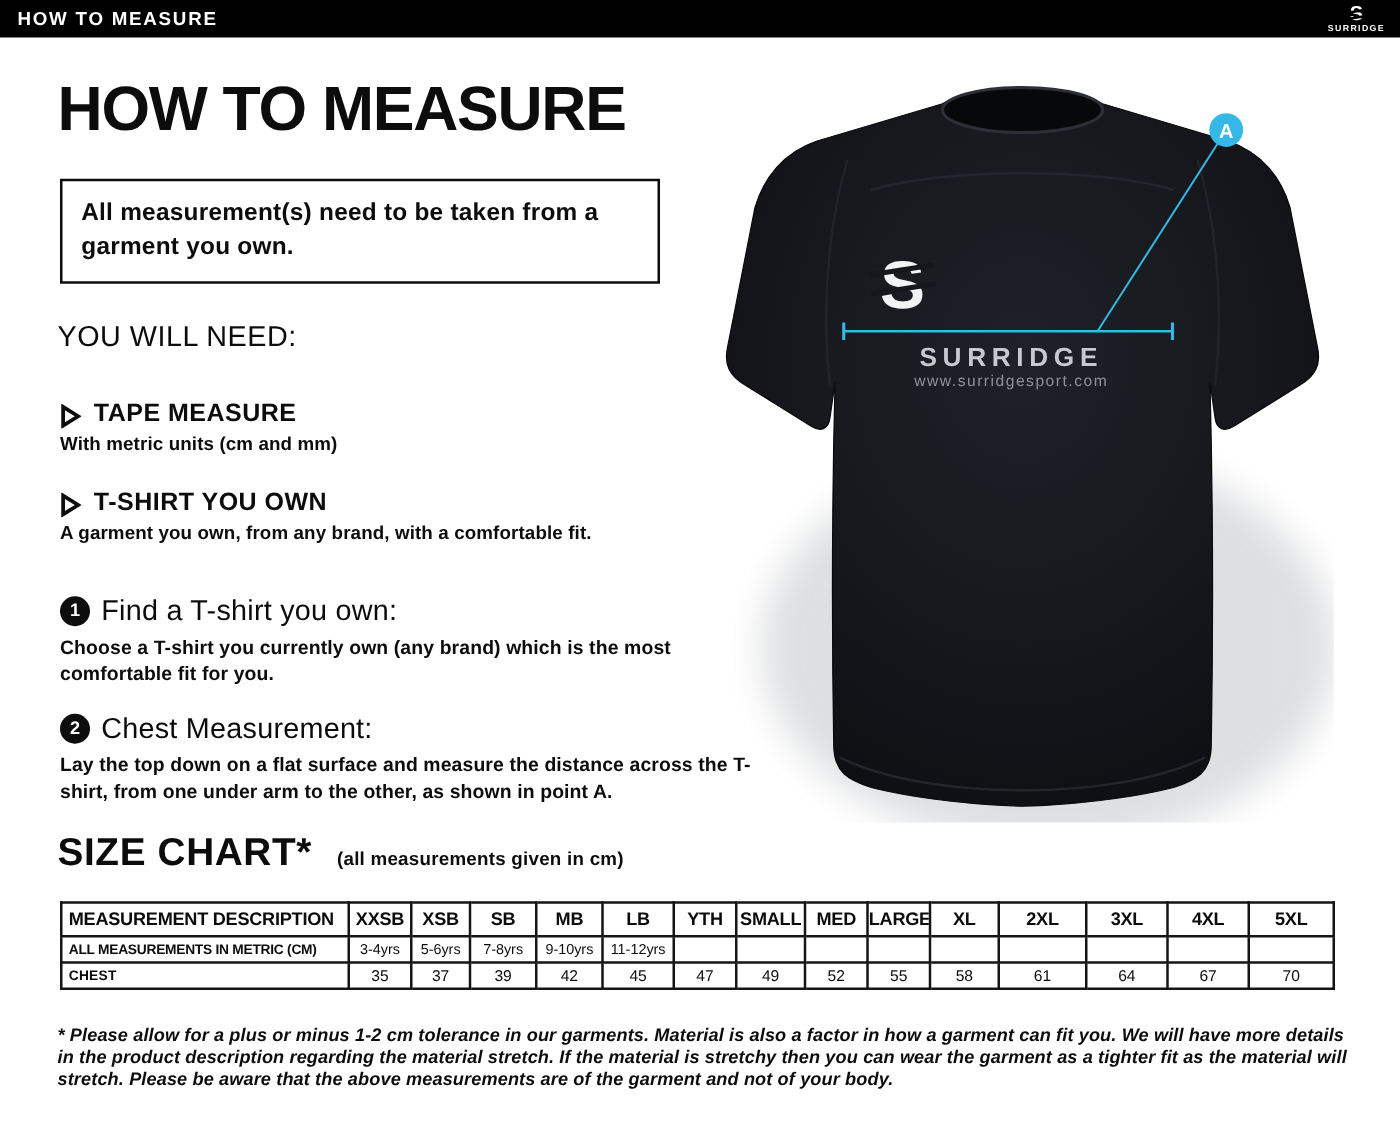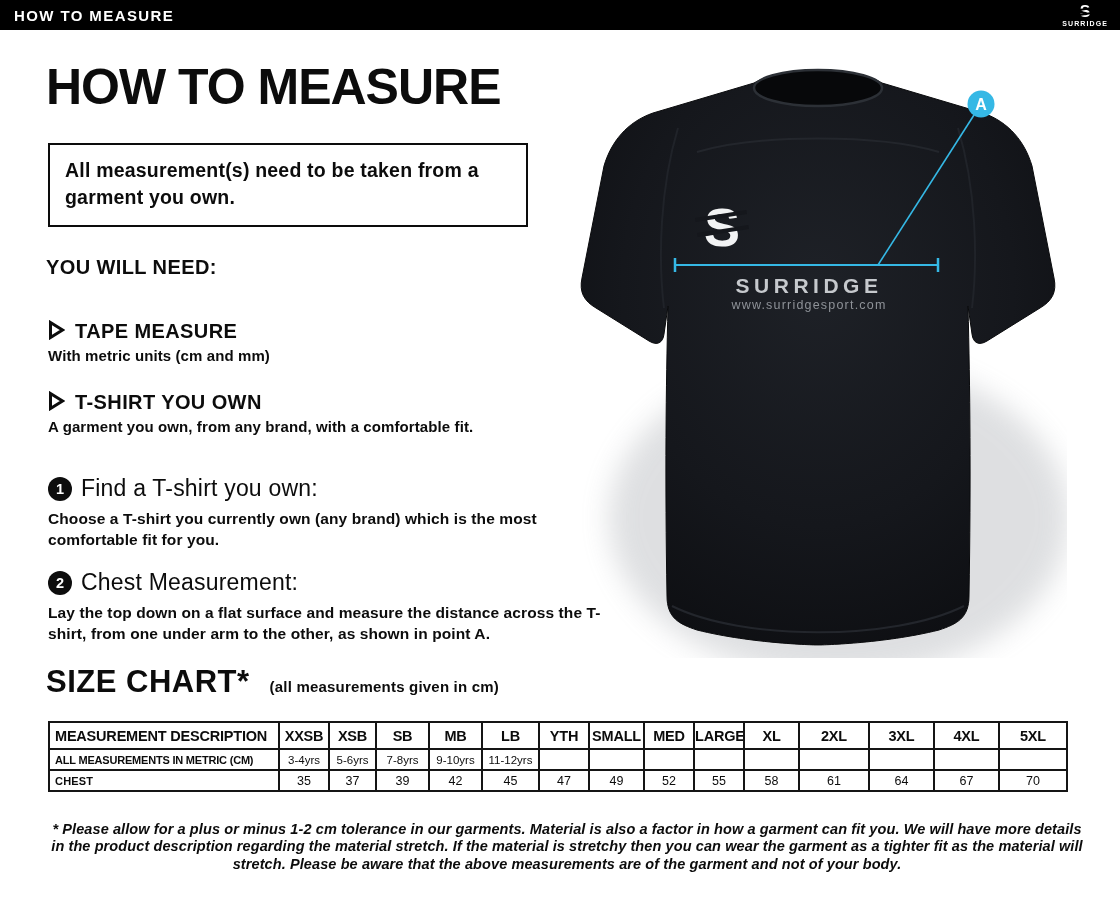--- a/index.html
+++ b/index.html
@@ -27,26 +27,26 @@
     position:absolute;left:46px;top:62px;margin:0;
     font-size:50px;font-weight:bold;letter-spacing:-1px;line-height:1;
   }
   .note-box{
     position:absolute;left:48px;top:143px;width:480px;box-sizing:border-box;
     border:2.5px solid #0c0c0c;padding:12px 16px 14px 15px;
     font-size:19.5px;font-weight:bold;line-height:27px;letter-spacing:0.2px;
   }
   .ywn-heading{
     position:absolute;left:46px;top:256px;margin:0;
-    font-size:20px;font-weight:bold;letter-spacing:0.4px;
+    font-size:23px;font-weight:normal;letter-spacing:0.4px;
   }
   .need-item{position:absolute;left:48px}
   .need-item.item-0{top:320px}
   .need-item.item-1{top:391px}
-  .need-head{display:flex;align-items:flex-start;gap:10px}
+  .need-head{display:flex;align-items:flex-end;gap:10px}
   .need-label{font-size:20px;font-weight:bold;letter-spacing:0.4px}
   .need-desc{font-size:15px;font-weight:bold;margin-top:4px;letter-spacing:0.1px}
 
   .step{position:absolute;left:48px}
   .step.step-0{top:475px}
   .step.step-1{top:569px}
   .step-head{display:flex;align-items:center;gap:9px}
   .step-num{
     width:24px;height:24px;border-radius:50%;background:#0d0d0d;color:#fff;
     font-size:14.5px;font-weight:bold;display:flex;align-items:center;justify-content:center;
@@ -71,21 +71,21 @@
   }
   .size-table thead th{height:25px;font-size:14.5px;font-weight:bold;letter-spacing:-0.2px}
   .size-table .desc{text-align:left;padding-left:5px}
   .size-table tr.metric td{height:19px;font-size:11.5px;font-weight:normal}
   .size-table tr.metric td.desc{font-size:11px;font-weight:bold;letter-spacing:-0.2px}
   .size-table tr.chest td{height:19px;font-size:12.5px;font-weight:normal}
   .size-table tr.chest td.desc{font-size:11px;font-weight:bold;letter-spacing:0.2px}
 
   .footnote{
     position:absolute;left:46px;top:806px;width:1042px;
-    font-size:14.5px;font-weight:bold;font-style:italic;line-height:17.5px;letter-spacing:0.1px;text-align:center;
+    font-size:14.5px;font-weight:bold;font-style:italic;line-height:17.5px;letter-spacing:0.1px;
   }
 
   
   .shirt-svg{position:absolute;left:557px;top:58px}
   .accent-stroke{stroke:var(--accent,#35b8e5)}
   .accent-fill{fill:var(--accent,#35b8e5)}
 </style>
 </head>
 <body>
 

